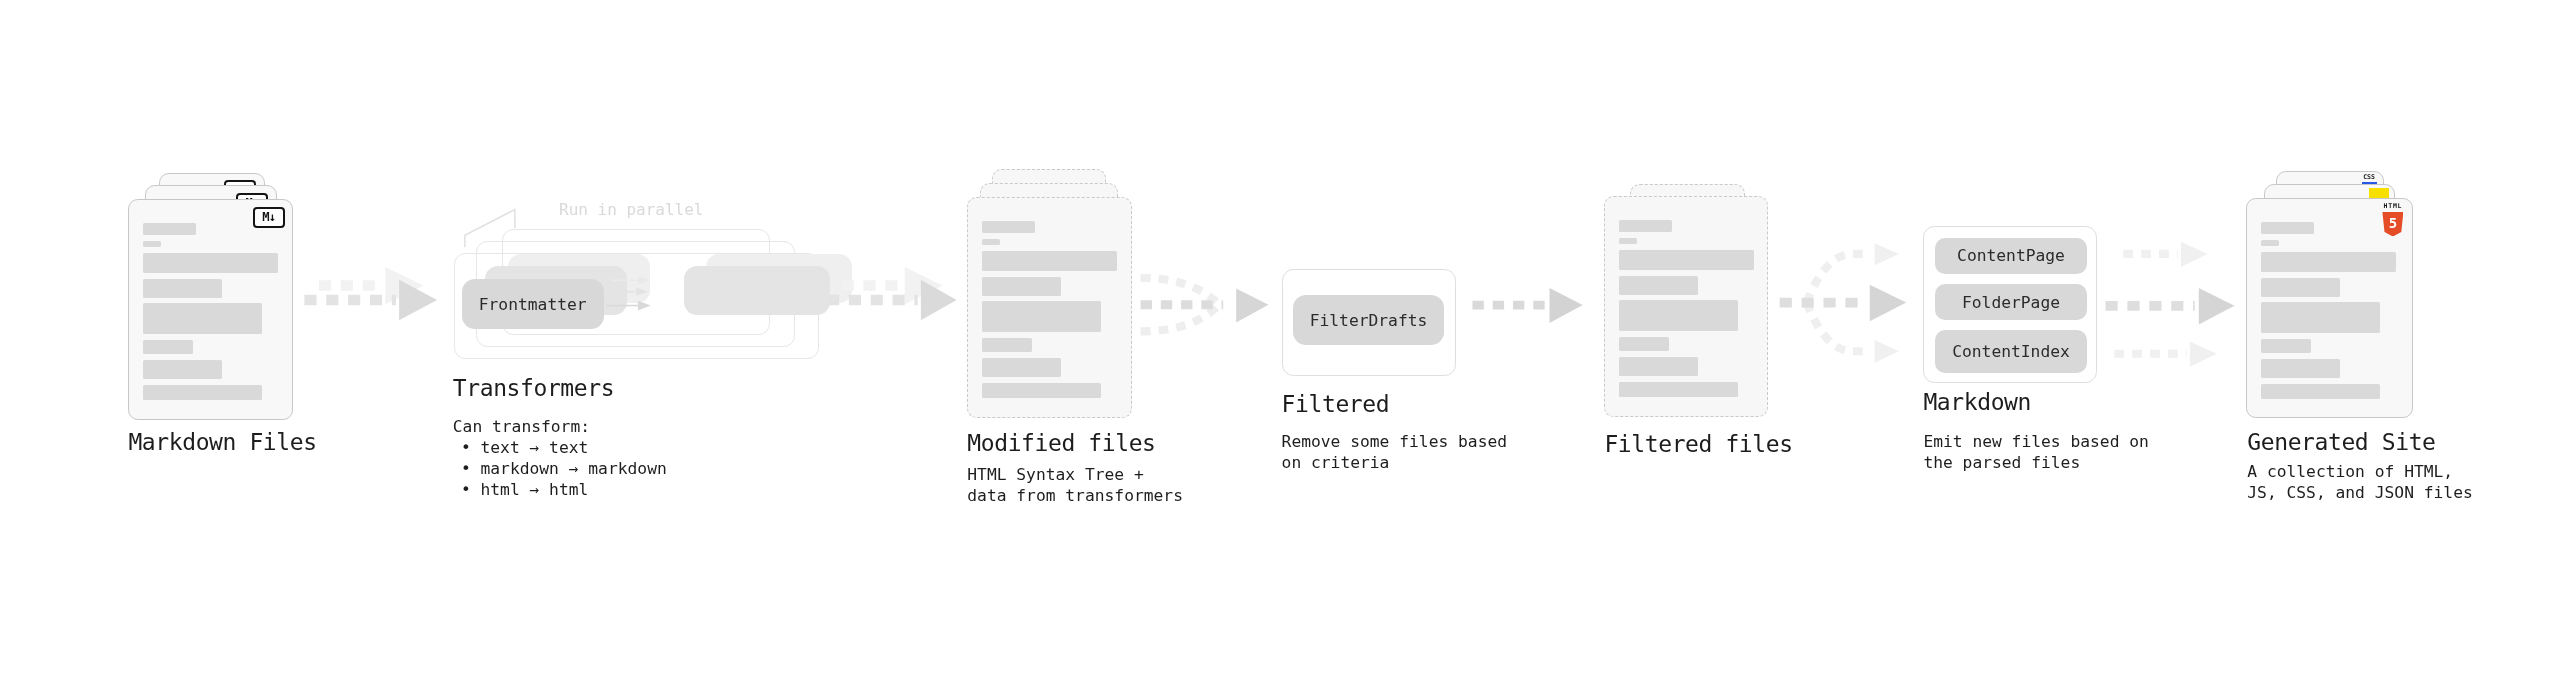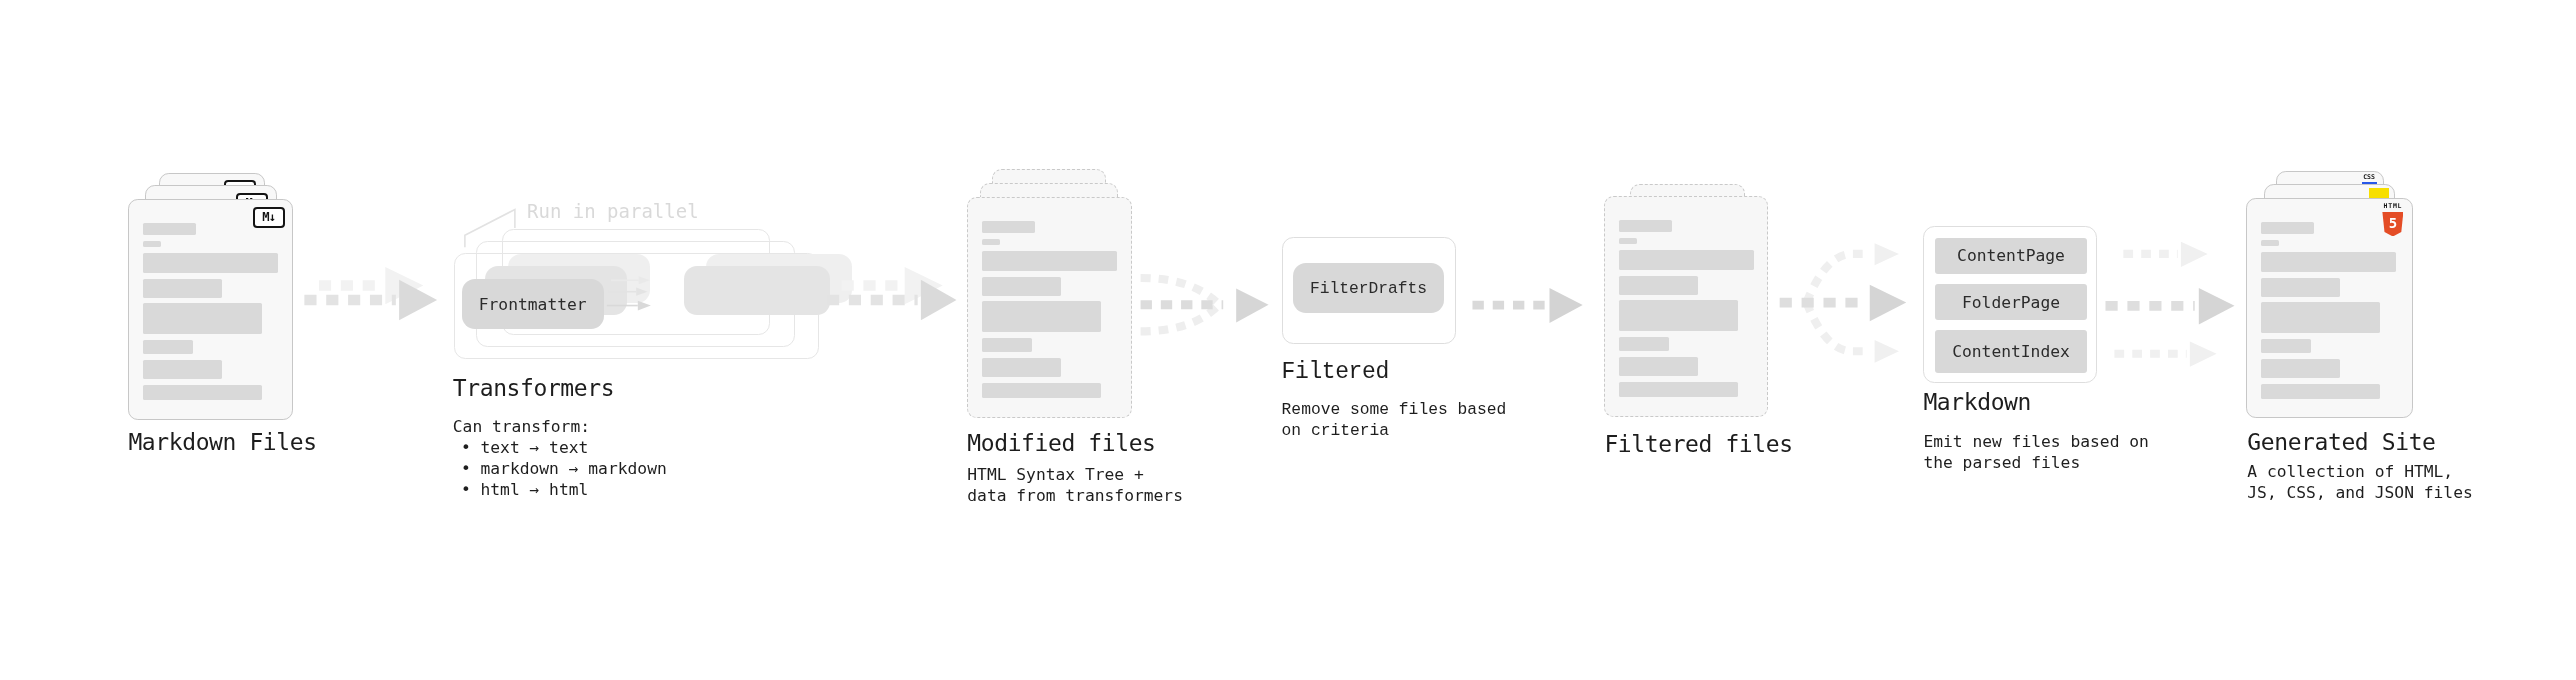--- a/index.html
+++ b/index.html
@@ -30,31 +30,31 @@
   
   .css-badge{position:absolute;top:1.6px;right:6.5px;font-size:6.5px;font-weight:bold;color:#141414;line-height:7.3px;border-bottom:2.4px solid #2757e8;padding:0 1.6px 0.8px 1.6px;}
   .js-badge{position:absolute;top:2.4px;right:4.9px;width:20.3px;height:10.6px;background:#f7df00;}
   .html5-badge{position:absolute;top:4.1px;right:7.3px;width:24.4px;text-align:center;}
   .h5-word{display:block;font-size:6.5px;font-weight:bold;color:#141414;letter-spacing:0.8px;line-height:7.3px;}
   .h5-shield{display:block;width:21px;height:24.4px;margin:1.6px auto 0;background:#e44d26;clip-path:polygon(0 0,100% 0,90% 82%,50% 100%,10% 82%);color:#fff;font-size:14px;font-weight:bold;line-height:23px;text-align:center;font-style:normal;}
 
   
   .stage-label{position:absolute;font-size:23px;color:#1d1d1d;white-space:nowrap;letter-spacing:-0.4px;}
   .sub{position:absolute;font-size:16.3px;line-height:21px;color:#1e1e1e;white-space:pre-line;}
-  .note{position:absolute;font-size:19px;color:#d9d9d9;white-space:nowrap;}
+  .note{position:absolute;font-size:16px;color:#d9d9d9;white-space:nowrap;margin-left:32px;}
 
   
   .obox{position:absolute;box-sizing:border-box;border:1.6px solid #e6e6e6;border-radius:11.4px;background:transparent;}
   .panel{position:absolute;box-sizing:border-box;border:1.6px solid #dedede;border-radius:11.4px;background:#fff;}
 
   
   .pill{position:absolute;box-sizing:border-box;background:#d8d8d8;border-radius:13px;color:#2b2b2b;font-size:16.3px;display:flex;align-items:center;justify-content:center;}
   .pill.g1{background:#e4e4e4;}
   .pill.g2{background:#efefef;}
-  .pill.sm{border-radius:3px;}
+  .pill.sm{border-radius:10px;}
 
   .flow-svg{position:absolute;overflow:visible;}
 
   .body-text{position:absolute;font-size:16.3px;line-height:21px;color:#1e1e1e;white-space:nowrap;}
   .body-text .bullet{padding-left:8.1px;}
 </style>
 </head>
 <body>
 
 <div id="canvas">
@@ -151,21 +151,21 @@
 data from transformers</div>
   </div>
 
   <svg class="flow-svg" style="left:1134px;top:265px;" width="146" height="81" viewBox="0 0 180 100">
     <path d="M 8,16 Q 70,16 102,46" fill="none" stroke="#eeeeee" stroke-width="10" stroke-dasharray="12 10"></path>
     <path d="M 8,82 Q 70,82 102,52" fill="none" stroke="#eeeeee" stroke-width="10" stroke-dasharray="12 10"></path>
     <line x1="8" y1="49" x2="110" y2="49" stroke="#dcdcdc" stroke-width="11" stroke-dasharray="14 11"></line>
     <polygon points="126,29 166,49 126,71" fill="#d6d6d6"></polygon>
   </svg>
 
-  <div class="stage" style="left:1280px;top:232px;width:260px;height:244px;font-family:Liberation Mono, monospace;">
+  <div class="stage" style="left:1280px;top:264px;width:260px;height:244px;">
     <div class="panel" style="left:1.6px;top:4.9px;width:174px;height:107px;"></div>
     <div class="pill" style="left:13px;top:31px;width:151px;height:50px;">FilterDrafts</div>
     <div class="stage-label" style="left:1.6px;top:127px;">Filtered</div>
     <div class="sub" style="left:1.6px;top:167px;">Remove some files based
 on criteria</div>
   </div>
 
   <svg class="flow-svg" style="left:1465px;top:267px;" width="126" height="77" viewBox="0 0 155 95">
     <line x1="9" y1="47" x2="100" y2="47" stroke="#d9d9d9" stroke-width="11" stroke-dasharray="14 11"></line>
     <polygon points="104,26 145,47 104,69" fill="#d3d3d3"></polygon>

